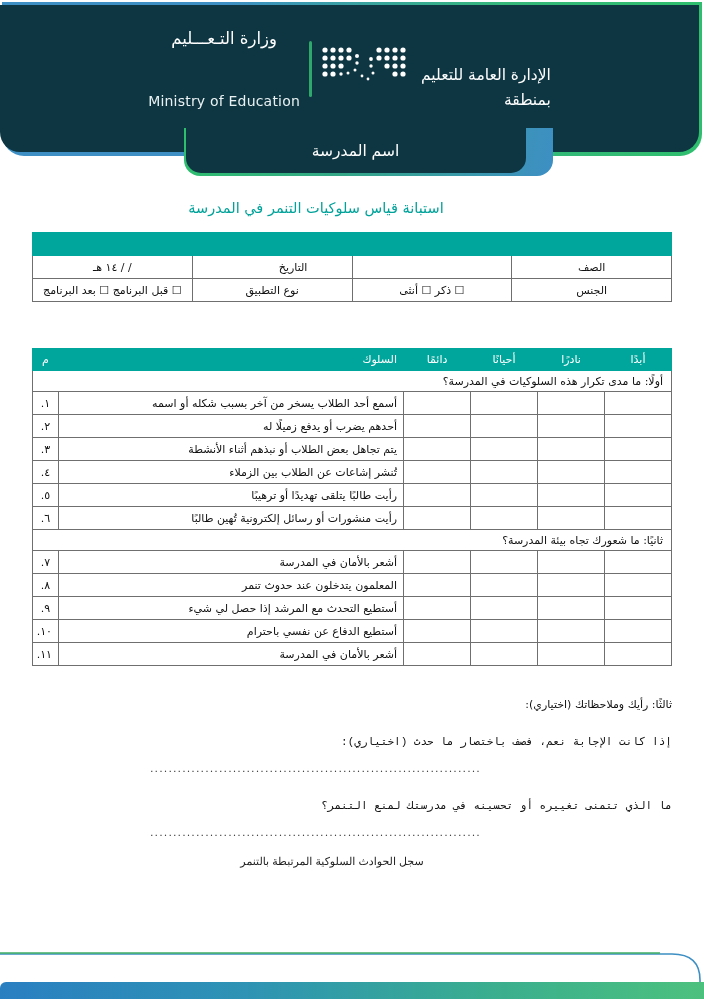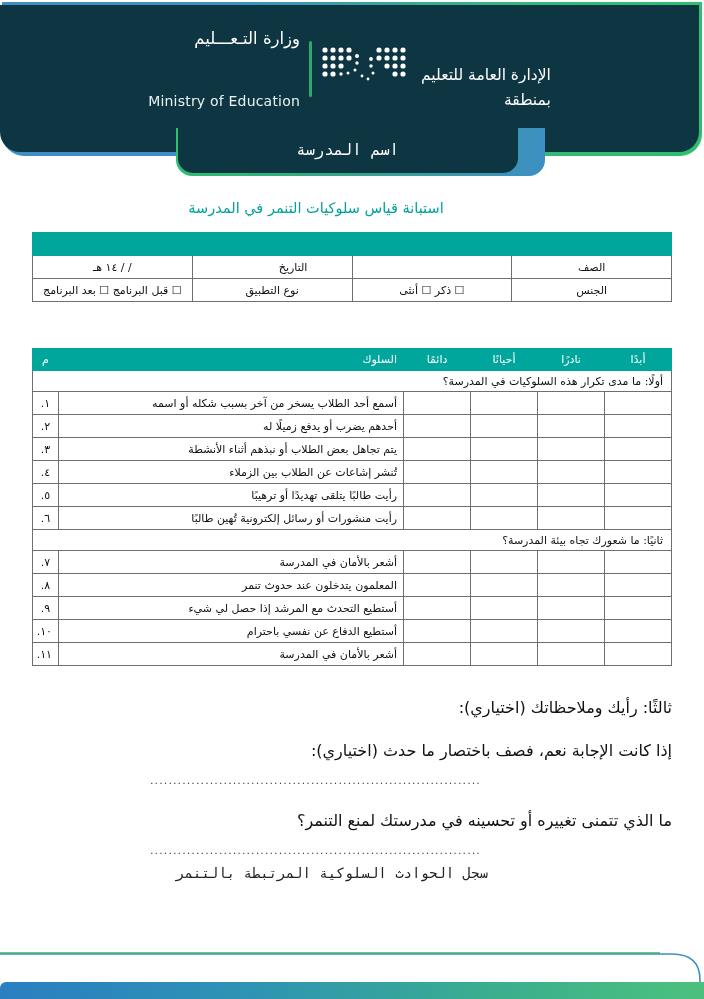--- a/index.html
+++ b/index.html
@@ -35,38 +35,38 @@
     display: flex;
     flex-direction: row;
     align-items: center;
     justify-content: center;
     gap: 14px;
     padding-bottom: 18px;
   }
   .moe-logo { display: flex; flex-direction: row-reverse; align-items: center; gap: 9px; }
   .moe-mark { display: block; }
   .moe-divider { width: 3px; height: 56px; background: #2fa86b; border-radius: 2px; }
-  .moe-words { display: flex; flex-direction: column; align-items: flex-start; gap: 42px; }
+  .moe-words { display: flex; flex-direction: column; align-items: center; gap: 42px; }
   .moe-ar {
     color: #ffffff; font-size: 16.5px; letter-spacing: 0.5px;
     line-height: 1.1; white-space: nowrap;
   }
   .moe-en {
     color: #e9f1f2; font-size: 14px; letter-spacing: 0.2px;
     margin-top: 3px; white-space: nowrap;
   }
   .dept-title {
     color: #ffffff; font-size: 15.5px; line-height: 1.55;
     text-align: right; white-space: pre-line; margin-bottom: 4px; margin-top: 40px;
   }
 
   
   .school-tab-wrap {
     position: absolute;
-    left: 176px; top: 128px; width: 369px; height: 48px; font-family: Liberation Mono, monospace;
+    left: 184px; top: 128px; width: 369px; height: 48px;
   }
   .school-tab-border {
     position: absolute; inset: 0;
     border-radius: 0 0 16px 16px;
     background: linear-gradient(100deg, #2fbe6e 0%, #33a587 45%, #3d8fc4 100%);
   }
   .school-tab {
     position: absolute; left: 1.5px; top: 0px;
     width: 340px; height: 45px;
     background: #0e3642;
@@ -128,39 +128,39 @@
   .cell-behavior { text-align: right; padding-right: 8px; }
   .cell-blank { }
 
   
   .free-section {
     position: absolute;
     left: 32px; top: 692px; width: 640px;
     text-align: right;
     color: #111111;
   }
-  .fr-line { font-size: 16px; margin: 0; }
+  .fr-line { font-size: 11px; margin: 0; }
   .fr-head { margin-top: 6px; }
   .fr-gap-1 { margin-top: 22px; }
-  .fr-gap-2 { margin-top: 24px; }
+  .fr-gap-2 { margin-top: 24px; font-family: Liberation Mono, monospace; }
   .dots {
     font-size: 11px;
     color: #444444;
     letter-spacing: 1.1px;
     margin-top: 14px;
     overflow: hidden;
     white-space: nowrap;
     direction: ltr;
     text-align: left;
     padding-left: 118px;
   }
   .footer-note {
-    margin-top: 8px;
-    font-size: 14px;
-    font-family: Liberation Mono, monospace;
+    margin-top: 16px;
+    font-size: 11px;
+    font-family: Liberation Sans, sans-serif;
     color: #222222;
     text-align: center;
     padding-right: 40px;
   }
 
   
   .bottom-curve {
     position: absolute;
     left: 0; top: 952px; width: 704px; height: 30px;
   }

